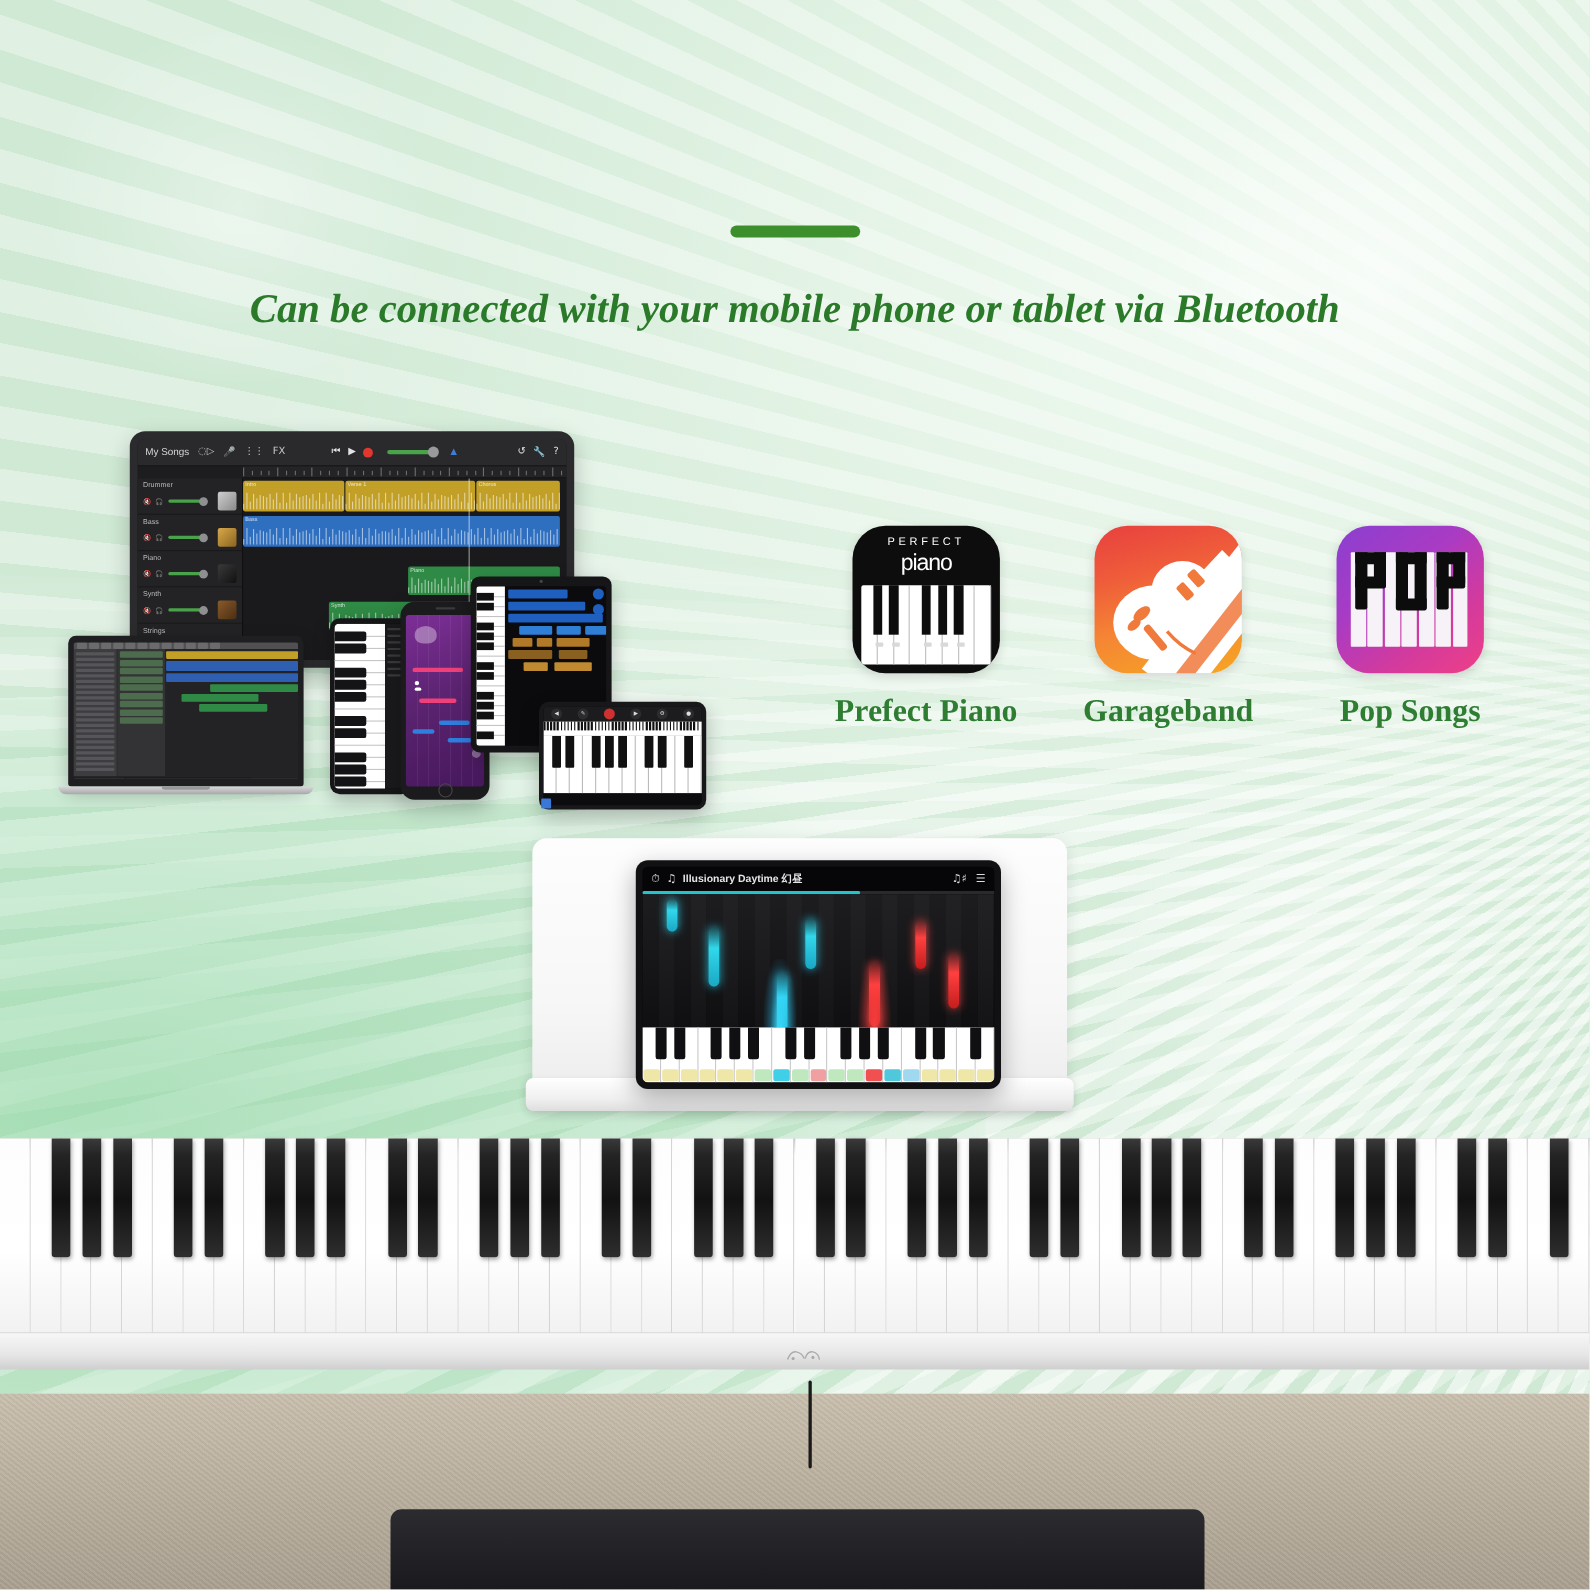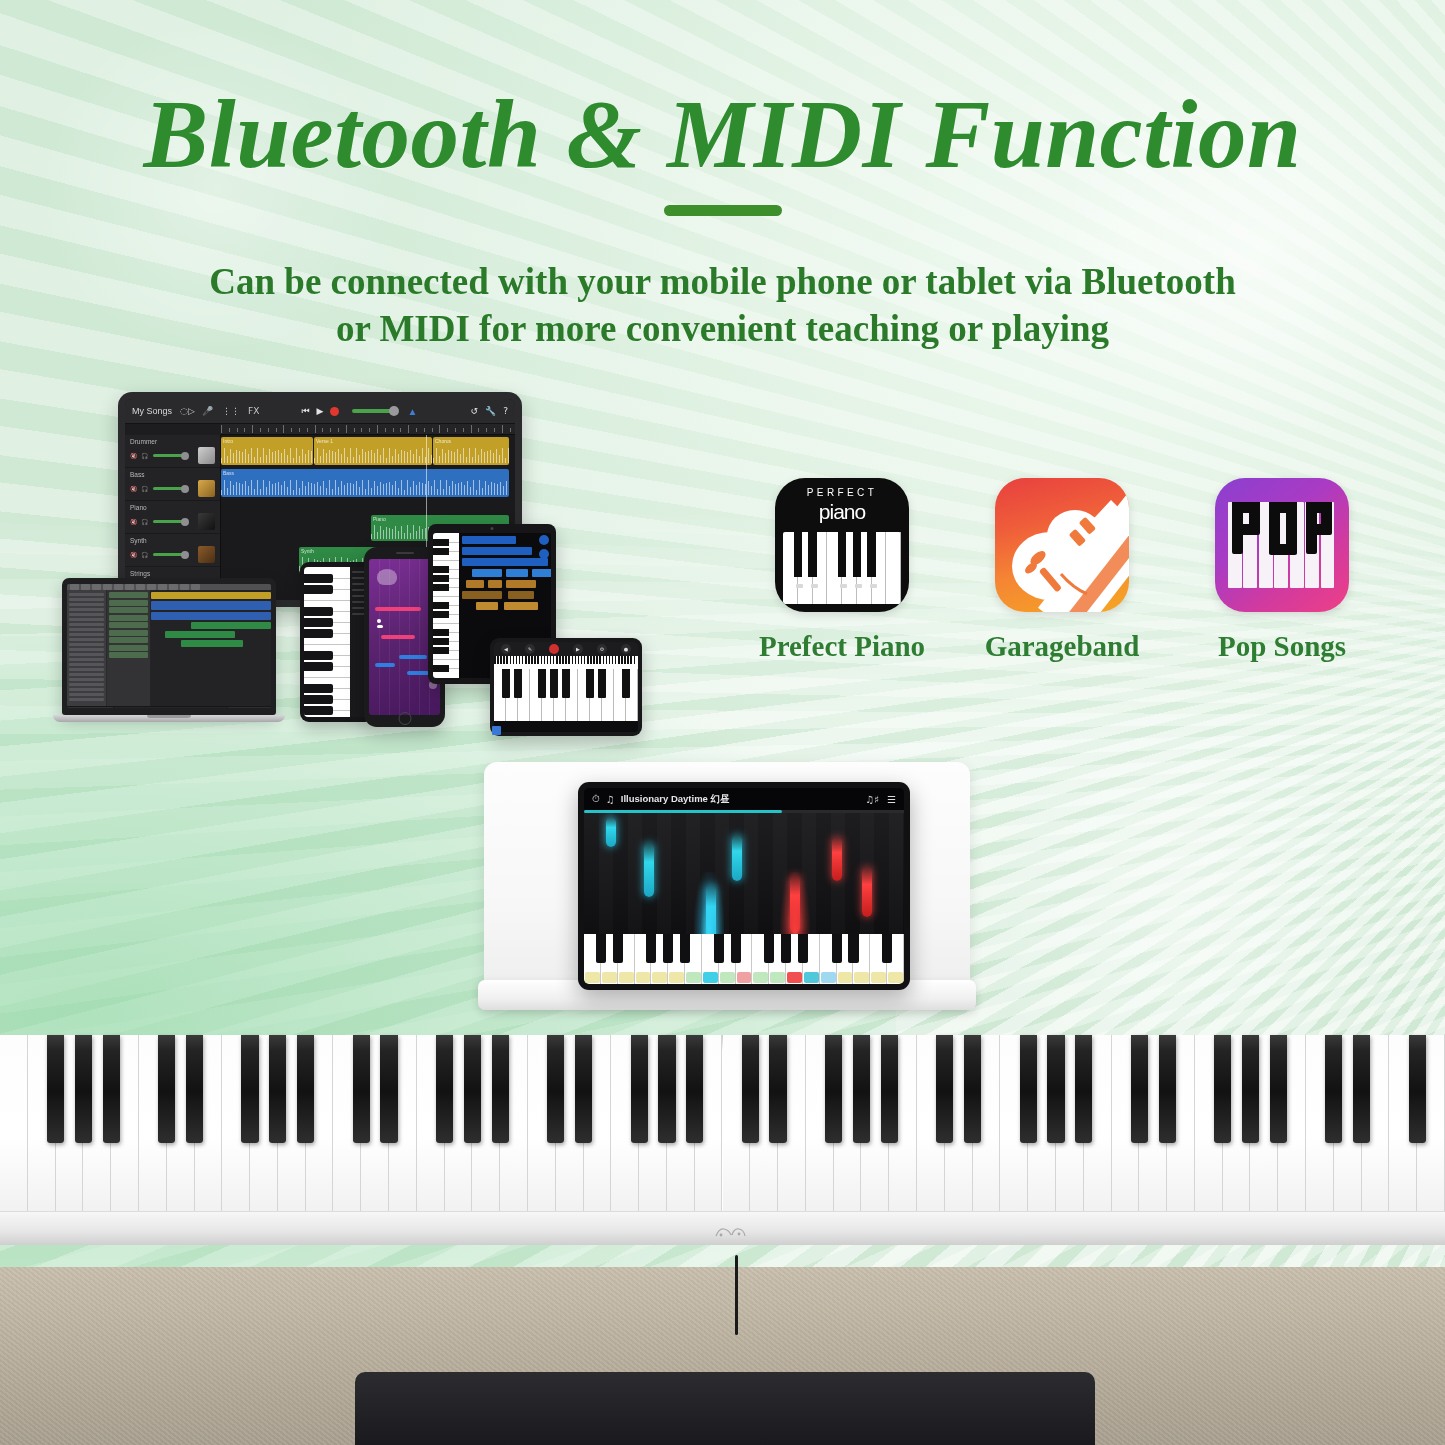--- a/index.html
+++ b/index.html
@@ -70,21 +70,21 @@
     background:#3d8f2c;
   }
   .subhead {
     position:absolute; left:50%; transform:translateX(-50%);
     top:258px; width:1180px;
     text-align:center;
     font-family:"Liberation Serif", serif;
     font-weight:700; font-size:37px; line-height:1.28;
     color:#2a7a2a;
   }
-  .subhead span { display:block; }
+  .subhead span { display:block;font-style:italic; }
 
   
   .devices { position:absolute; left:62px; top:392px; width:560px; height:360px; }
 
   .tablet-main {
     position:absolute; left:56px; top:0; width:404px; height:215px;
     background:#2b2b2d; border-radius:14px; padding:7px;
     box-shadow:0 8px 20px rgba(0,0,0,.22);
   }
   .gb-screen { width:100%; height:100%; background:#1d1d1f; border-radius:7px; overflow:hidden; position:relative; }
@@ -291,25 +291,23 @@
 <div class="stage">
 
   <div class="bg-base"></div>
   <div class="bg-rays"></div>
   <div class="bg-fan"></div>
   <div class="bg-green-wash"></div>
   <div class="bg-blob-a"></div>
   <div class="bg-blob-b"></div>
   <div class="bg-blob-c"></div>
 
-  <div class="headline">Bluetooth &amp; MIDI Function</div>
   <div class="rule"></div>
   <div class="subhead">
     <span>Can be connected with your mobile phone or tablet via Bluetooth</span>
-    <span>or MIDI for more convenient teaching or playing</span>
   </div>
 
   <div class="devices">
 
     <div class="tablet-main">
       <div class="gb-screen">
         <div class="gb-top">
           <span class="gb-mysongs">My Songs</span>
           <span class="gb-ico">◌▷</span>
           <span class="gb-ico">🎤</span>

